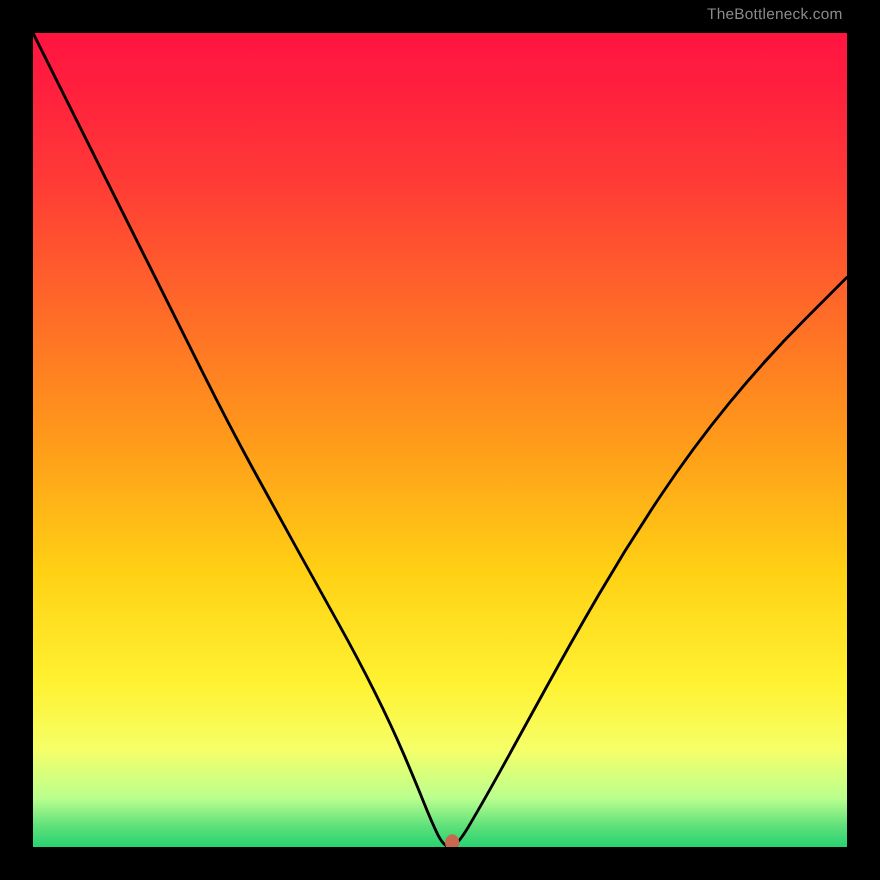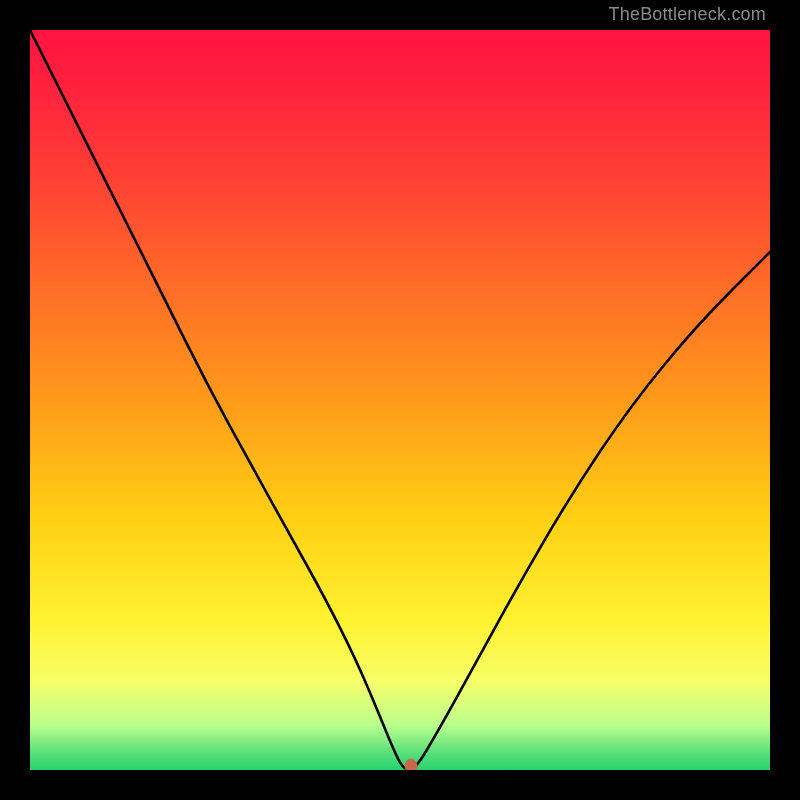--- a/index.html
+++ b/index.html
@@ -51,21 +51,21 @@
     inset: 0;
     width: 100%;
     height: 100%;
     overflow: visible;
   }
   .watermark {
     position: absolute;
     top: 4px;
     right: 34px;
     color: #8a8a8a;
-    font-size: 18px;
+    font-size: 14px;
     letter-spacing: 0.2px;
     user-select: none;
   }
 </style>
 </head>
 <body>
 
 <div class="frame">
   <div class="watermark">TheBottleneck.com</div>
 

